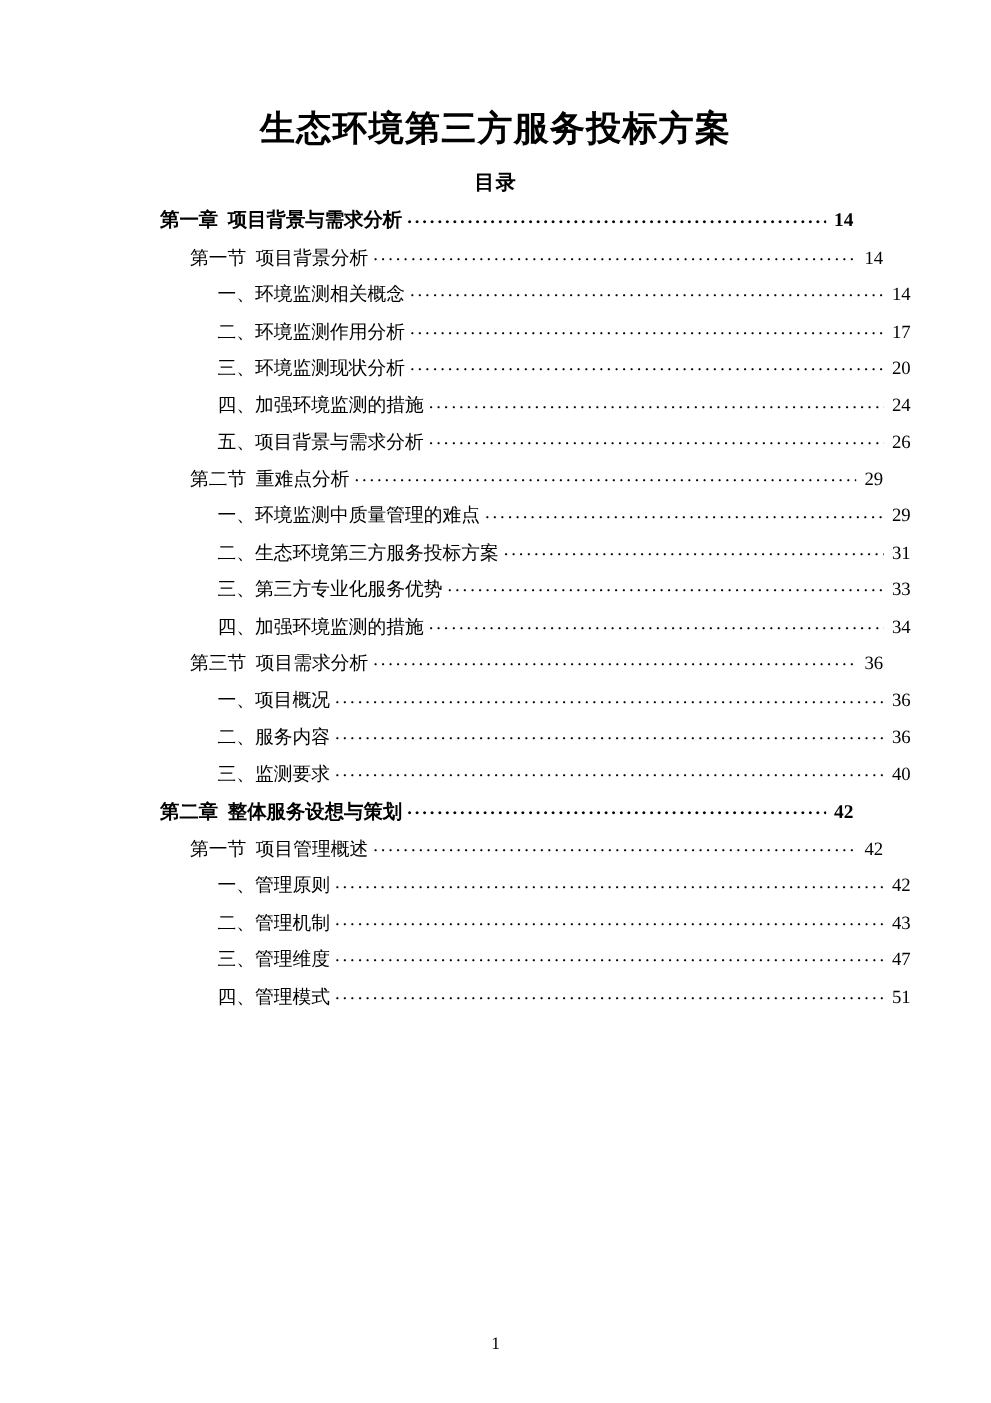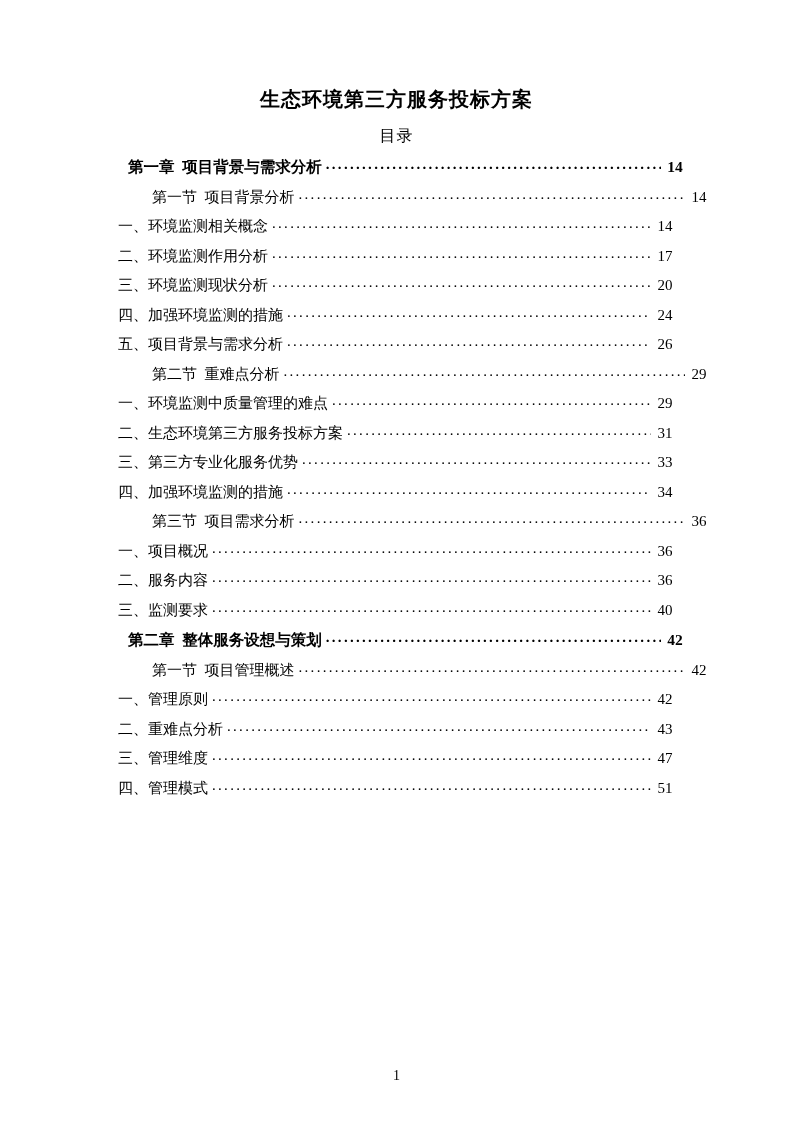--- a/index.html
+++ b/index.html
@@ -15,30 +15,30 @@
     position: relative;
     width: 793px;
     height: 1122px;
     box-sizing: border-box;
     padding: 78px 118px 40px 118px;
     background: #ffffff;
     overflow: hidden;
   }
   .doc-title {
     text-align: center;
-    font-size: 20px;
+    font-size: 28px;
     font-weight: bold;
     letter-spacing: 1px;
     margin: 8px 0 14px 0;
     line-height: 1.3;
   }
   .toc-heading {
     text-align: center;
     font-size: 16px;
-    font-weight: normal;
+    font-weight: bold;
     margin: 0 0 12px 0;
     letter-spacing: 1px;
   }
   .toc {
     margin: 0;
     padding: 0;
   }
   .toc-entry {
     display: flex;
     align-items: baseline;
@@ -70,20 +70,21 @@
     font-weight: bold;
     font-size: 15.5px;
     margin-left: 10px;
   }
   .level-1 .page-num { font-weight: bold; }
   .level-2 {
     margin-left: 34px;
     font-weight: normal;
   }
   .level-3 {
+    margin-left: 56px;
     font-weight: normal;
   }
   .footer-page {
     position: absolute;
     left: 0;
     right: 0;
     bottom: 38px;
     text-align: center;
     font-size: 14px;
   }
@@ -187,21 +188,21 @@
         <span class="label">第一节&nbsp;&nbsp;项目管理概述</span>
         <span class="leader">...............................................................................................................................................................</span>
         <span class="page-num">42</span>
       </div>
       <div class="toc-entry level-3">
         <span class="label">一、管理原则</span>
         <span class="leader">...............................................................................................................................................................</span>
         <span class="page-num">42</span>
       </div>
       <div class="toc-entry level-3">
-        <span class="label">二、重难点分析</span>
+        <span class="label">二、管理机制</span>
         <span class="leader">...............................................................................................................................................................</span>
         <span class="page-num">43</span>
       </div>
       <div class="toc-entry level-3">
         <span class="label">三、管理维度</span>
         <span class="leader">...............................................................................................................................................................</span>
         <span class="page-num">47</span>
       </div>
       <div class="toc-entry level-3">
         <span class="label">四、管理模式</span>

